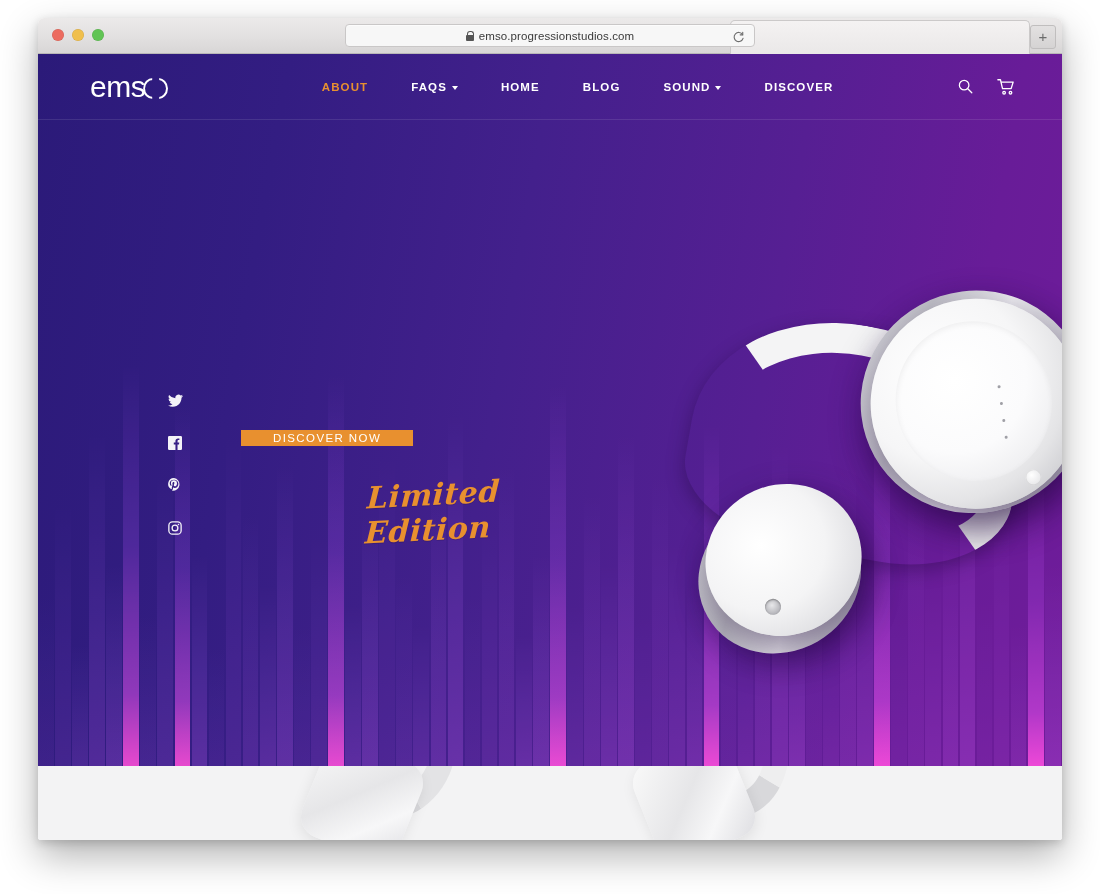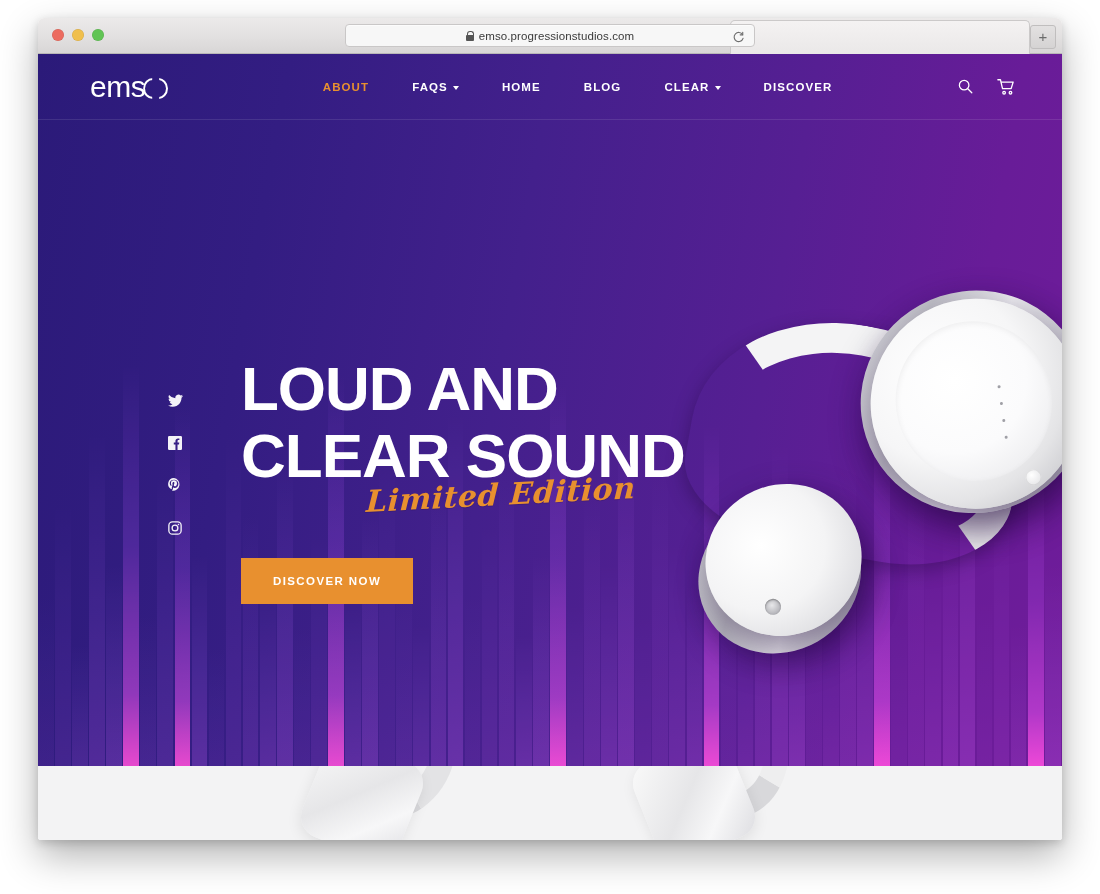--- a/index.html
+++ b/index.html
@@ -243,22 +243,22 @@
     color:#e8902f;
     font-family:"DejaVu Serif", serif;
     font-style:italic; font-weight:bold;
     font-size:30px; letter-spacing:.5px;
     transform:rotate(-3deg) skewX(-6deg);
     text-shadow:0 1px 0 rgba(0,0,0,.12);
   }
   .cta{
     display:inline-block; margin-top:71px;
     background:#e8902f; color:#ffffff;
-    font-size:11.5px; font-weight:bold; letter-spacing:1.4px;
-    padding:17px 32px; border:none;
+    font-size:11.5px; font-weight:normal; letter-spacing:1.4px;
+    padding:2px 32px; border:none;
     text-decoration:none;
   }
 
   
   .section-light{
     position:relative;
     height:74px; background:#f3f3f4; overflow:hidden;
   }
   .bottom-hp{
     position:absolute; top:0;
@@ -410,21 +410,21 @@
             <span>FAQS</span>
             <span class="caret"></span>
           </a>
           <a href="#">
             <span>HOME</span>
           </a>
           <a href="#">
             <span>BLOG</span>
           </a>
           <a href="#">
-            <span>CLEAR</span>
+            <span>SOUND</span>
             <span class="caret"></span>
           </a>
           <a href="#">
             <span>DISCOVER</span>
           </a>
         </nav>
 
         <div class="head-actions">
           <span>
             <svg viewBox="0 0 20 20" width="17" height="17" fill="none" stroke="currentColor" stroke-width="1.5" stroke-linecap="round">
@@ -461,24 +461,20 @@
         <a href="#">
           <svg viewBox="0 0 16 16" width="14" height="14" fill="none" stroke="currentColor" stroke-width="1.5">
             <rect x="1" y="1" width="14" height="14" rx="4"></rect>
             <circle cx="8" cy="8" r="3.3"></circle>
             <circle cx="12" cy="4" r=".9" fill="currentColor" stroke="none"></circle>
           </svg>
         </a>
       </div>
 
       <div class="hero-copy">
-        <div class="headline">
-          <div class="l1">LOUD AND</div>
-          <div class="l2">CLEAR SOUND</div>
-        </div>
         <div class="script">Limited Edition</div>
         <a href="#" class="cta">DISCOVER NOW</a>
       </div>
     </div>
 
     <div class="section-light">
       <div class="bottom-hp left">
         <div class="band"></div>
           <div class="pad"></div>
       </div>

